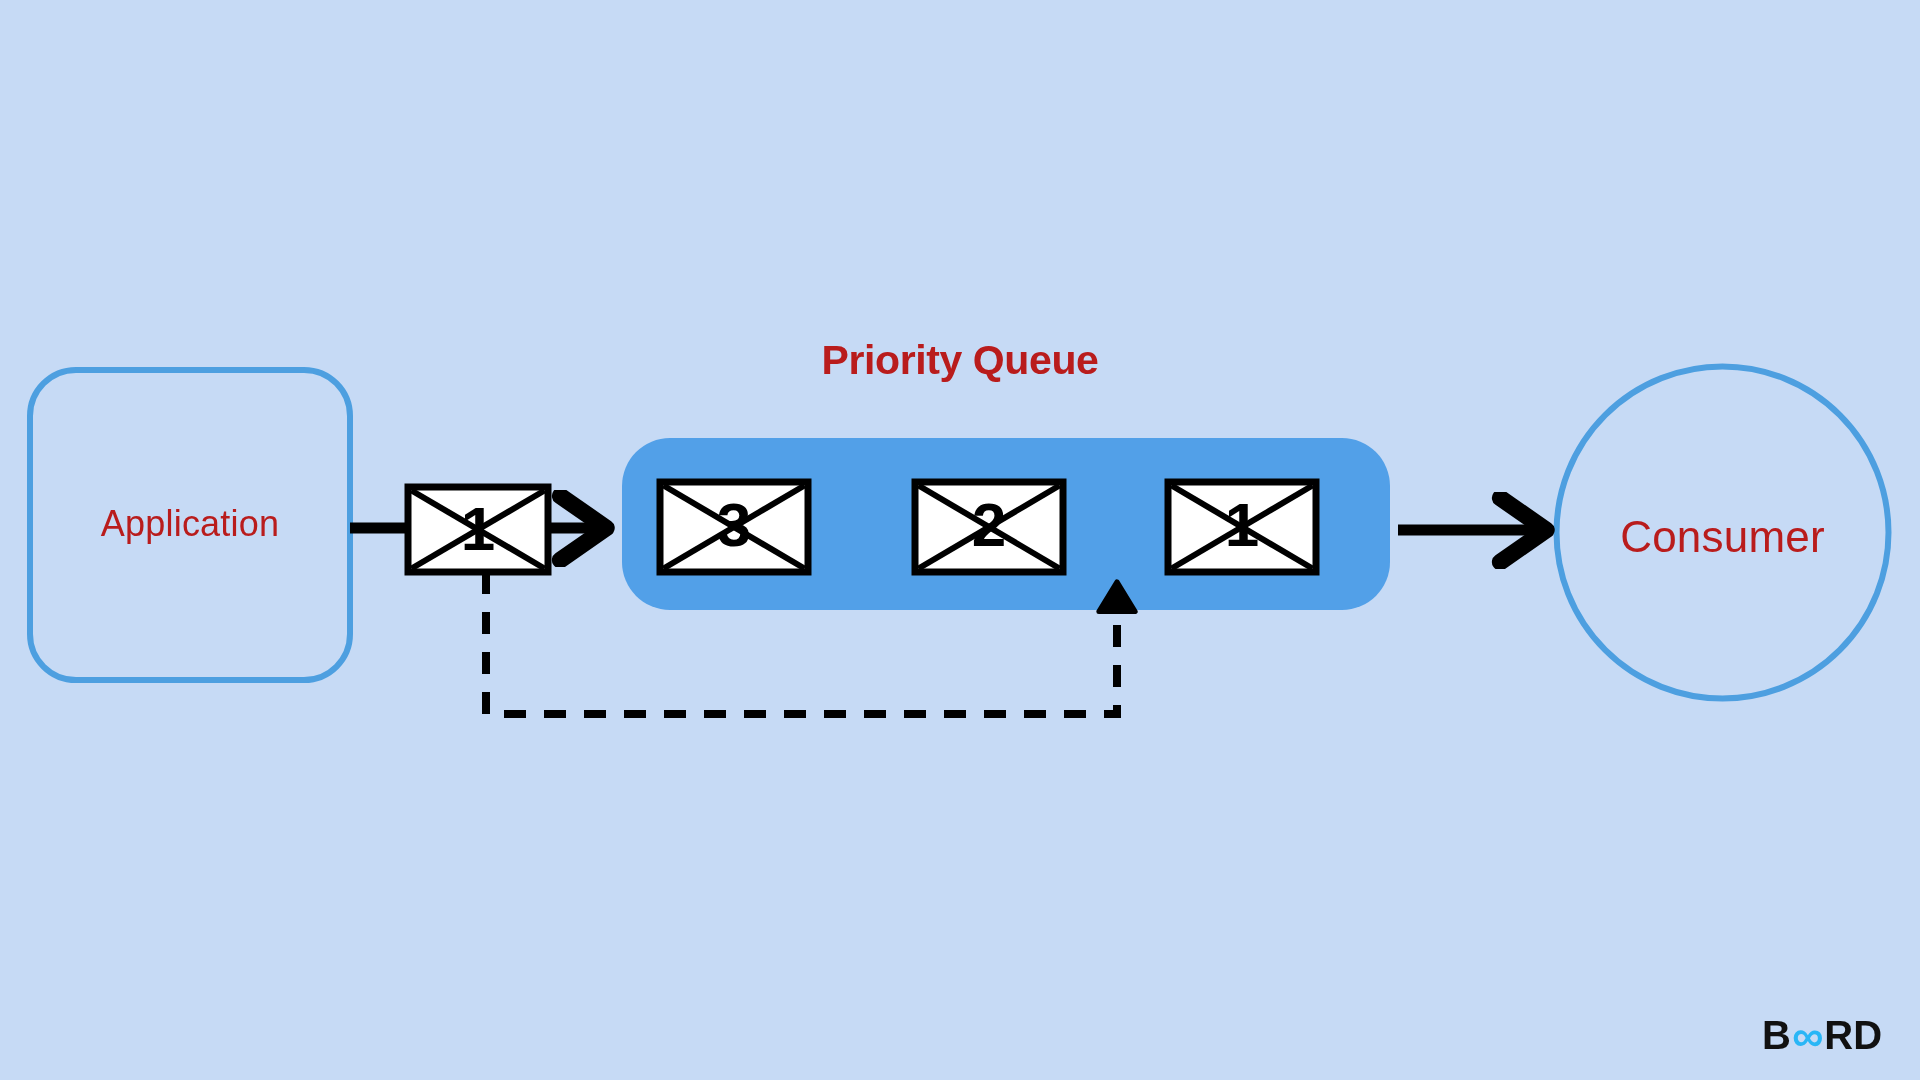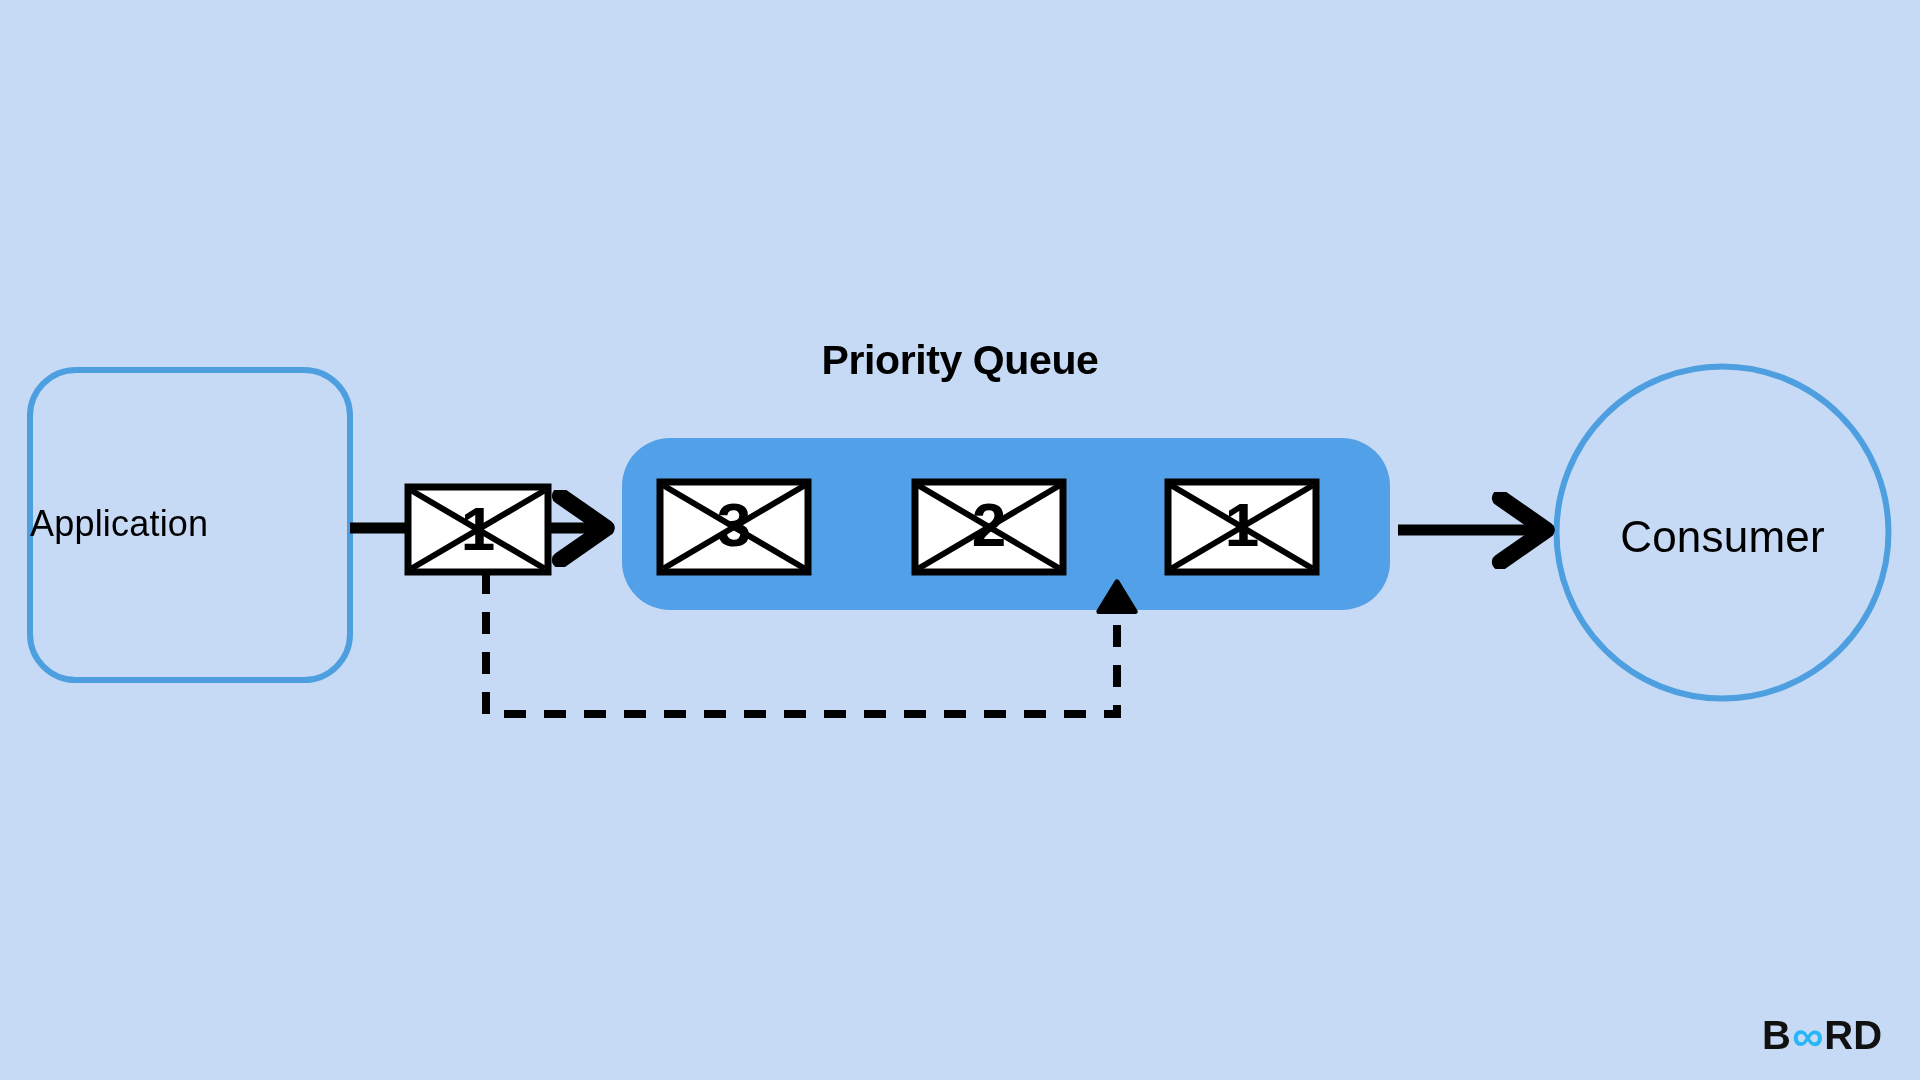--- a/index.html
+++ b/index.html
@@ -20,36 +20,37 @@
   #canvas {
     position: absolute;
     left: 0;
     top: 0;
     width: 1920px;
     height: 1080px;
   }
   .txt {
     position: absolute;
     white-space: nowrap;
-    color: #000000;
+    color: #b91c1c;
     font-family: "Liberation Sans", sans-serif;
   }
   #page-title-el {
     left: 0;
     top: 337px;
     width: 1920px;
     text-align: center;
     font-size: 41px;
     font-weight: 700;
     letter-spacing: -0.4px;
   }
   #app-label-el {
     left: 30px;
     top: 503px;
     width: 320px;
+    text-align: center;
     font-size: 36px;
     font-weight: 400;
     letter-spacing: 0.2px;
   }
   #consumer-label-el {
     left: 1555px;
     top: 512px;
     width: 335px;
     text-align: center;
     font-size: 44px;

